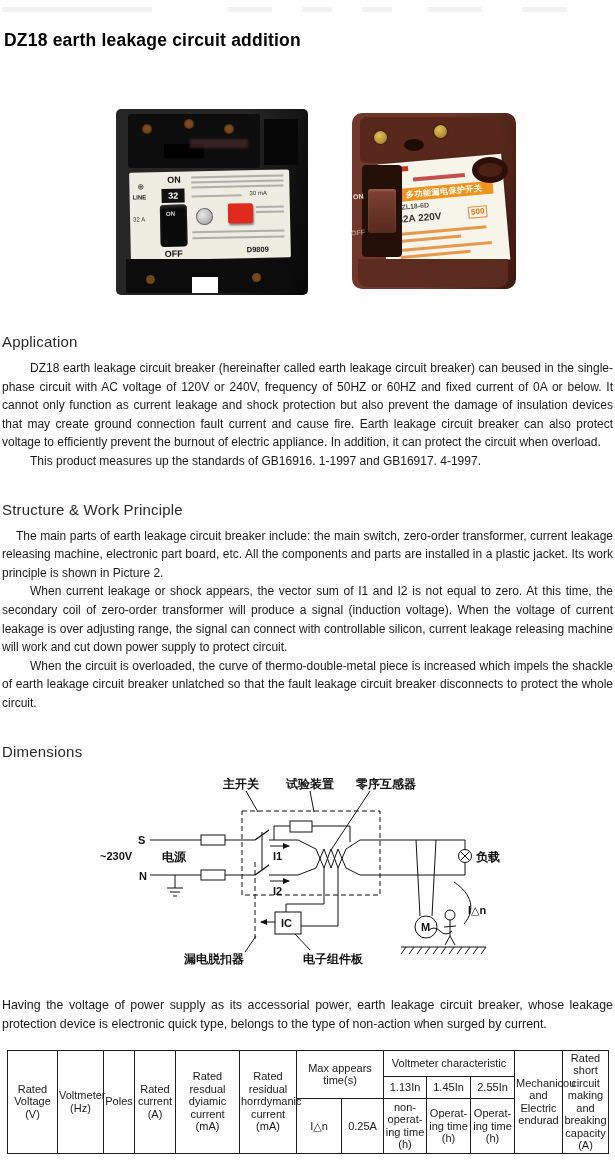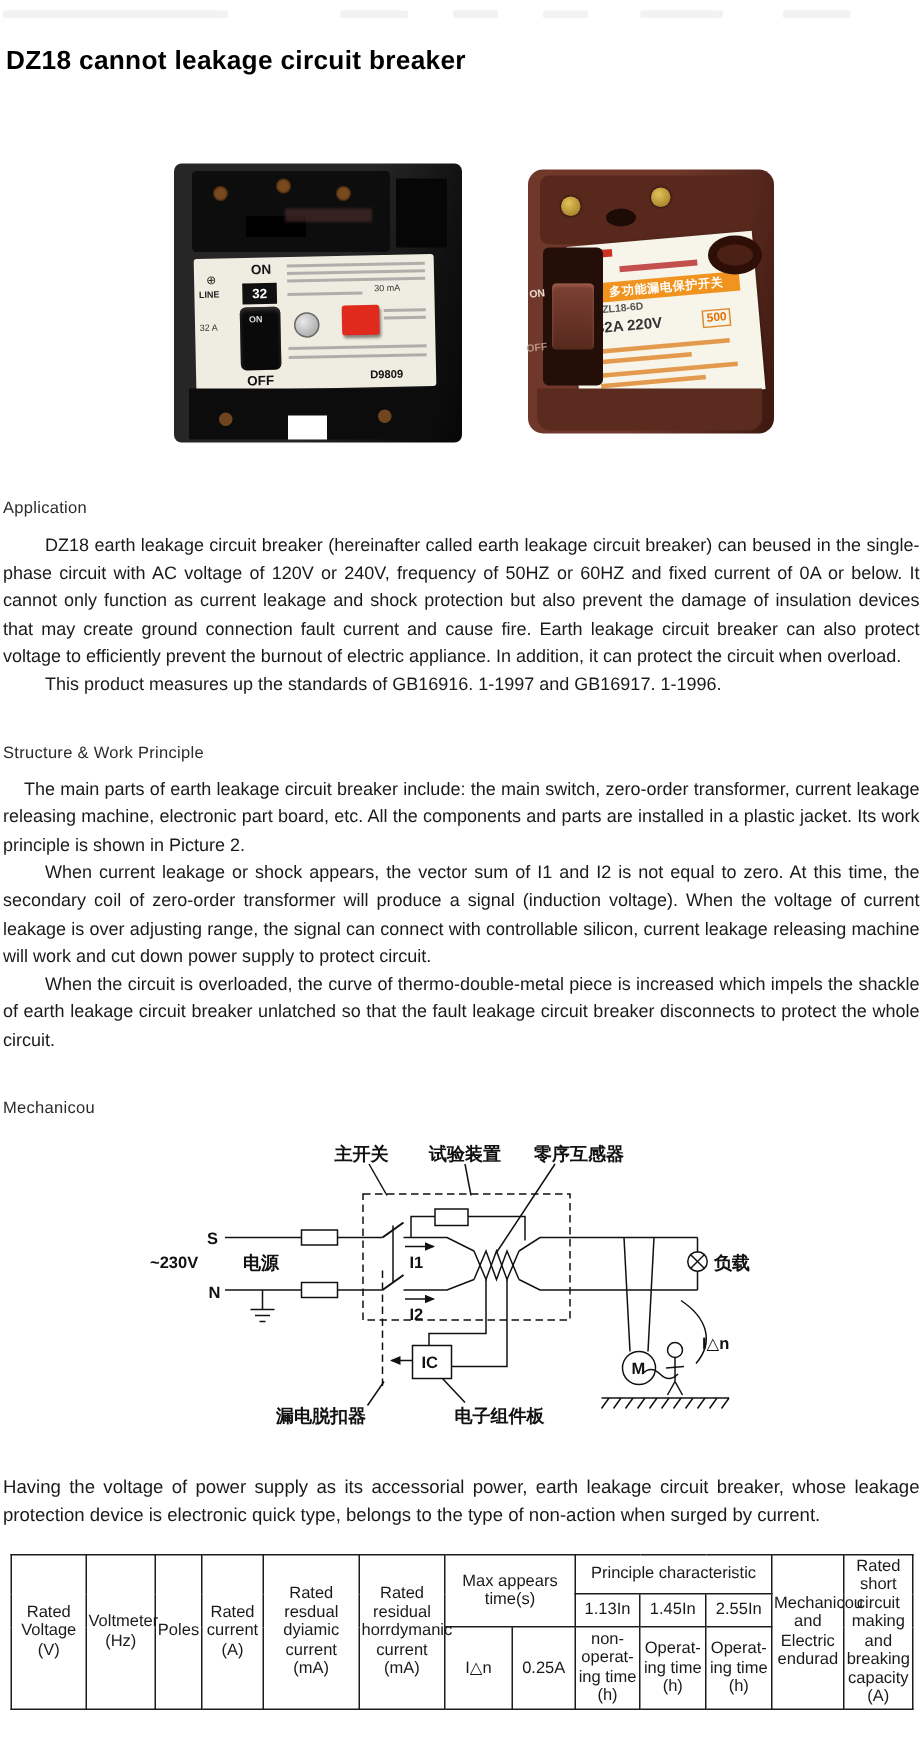--- a/index.html
+++ b/index.html
@@ -63,21 +63,21 @@
   .rb-label .obar { background:#e08a30; height:3px; opacity:.85; }
   .rb-recess { left:16px; top:64px; width:40px; height:92px; background:#240e08; border-radius:4px; }
   .rb-recess .knob { left:6px; top:24px; width:28px; height:44px; border-radius:3px;
     background:linear-gradient(#7c4134,#57291d); box-shadow:inset 0 2px 2px #9a5a48; }
   .rb-on  { left:7px; top:92px;  color:#e9d9c9; font:bold 7px/8px "Liberation Sans",sans-serif; transform:rotate(-6deg); }
   .rb-off { left:5px; top:128px; color:#c9a99a; font:bold 7px/8px "Liberation Sans",sans-serif; opacity:.8; transform:rotate(-6deg); }
   .rb-btn { left:126px; top:56px; width:36px; height:26px; background:#2d0f08; border-radius:50%; }
   .rb-btn i { left:6px; top:6px; width:24px; height:14px; background:#4c2115; border-radius:50%; display:block; }
   .rb-bot { left:12px; top:158px; width:150px; height:28px; background:#5b2b1f; border-radius:0 0 9px 9px; }
   
-  .sec-h { margin:30px 0 0 2px; font-size:11px; font-weight:400; color:#2b2b2b; letter-spacing:.2px; }
+  .sec-h { margin:30px 0 0 2px; font-size:15px; font-weight:400; color:#2b2b2b; letter-spacing:.2px; }
   .para { margin:9px 2px 0 2px; font-size:12px; line-height:18.6px; text-align:justify; }
   .ind { text-indent:28px; }
   .ind-sm { text-indent:14px; }
   .note { margin:20px 2px 0 2px; font-size:12.4px; line-height:19px; text-align:justify; }
   
   .diagram-wrap { margin:4px 0 0 98px; }
   svg text { font-family:"Liberation Sans","DejaVu Sans",sans-serif; }
   .dlabel { font-size:12px; font-weight:bold; fill:#111; }
   .dsmall { font-size:11px; font-weight:bold; fill:#111; }
   
@@ -98,21 +98,21 @@
     <i style="left:630px;top:2;width:0"></i>
   <i style="left:0;top:13;width:140px;height:3px"></i>
     <i style="left:225px;top:13;width:40px;height:3px"></i>
   <i style="left:300px;top:13;width:28px;height:3px"></i>
     <i style="left:520px;top:13;width:42px;height:3px"></i>
   <i style="left:625px;top:13;width:0;height:3px"></i>
     <i style="left:425px;top:2;width:55px"></i>
   <i style="left:425px;top:13;width:50px;height:3px"></i>
 </div>
 
-<h1 class="title">DZ18 cannot leakage circuit breaker</h1>
+<h1 class="title">DZ18 earth leakage circuit addition</h1>
 
 <div class="imgrow">
   <div class="shot" id="shot1">
     <div class="bb-body"></div>
     <div class="bb-top">
       <i style="left:14px;top:10px"></i>
         <i style="left:56px;top:5px"></i>
         <i style="left:96px;top:10px"></i>
       <span style="left:36px;top:30px;width:40px;height:14px;background:#000;display:block"></span>
     </div>
@@ -174,28 +174,28 @@
     <span class="rb-off" style="position:absolute">OFF</span>
     <div class="rb-btn">
         <i></i>
       </div>
     <div class="rb-bot"></div>
   </div>
 </div>
 
 <h2 class="sec-h">Application</h2>
 <p class="para ind">DZ18 earth leakage circuit breaker (hereinafter called earth leakage circuit breaker) can beused in the single-phase circuit with AC voltage of 120V or 240V, frequency of 50HZ or 60HZ and fixed current of 0A or below. It cannot only function as current leakage and shock protection but also prevent the damage of insulation devices that may create ground connection fault current and cause fire. Earth leakage circuit breaker can also protect voltage to efficiently prevent the burnout of electric appliance. In addition, it can protect the circuit when overload.</p>
-<p class="para ind" style="margin-top:0">This product measures up the standards of GB16916. 1-1997 and GB16917. 1-1996.</p>
+<p class="para ind" style="margin-top:0">This product measures up the standards of GB16916. 1-1997 and GB16917. 4-1997.</p>
 
 <h2 class="sec-h">Structure &amp; Work Principle</h2>
 <p class="para ind-sm">The main parts of earth leakage circuit breaker include: the main switch, zero-order transformer, current leakage releasing machine, electronic part board, etc. All the components and parts are installed in a plastic jacket. Its work principle is shown in Picture 2.</p>
 <p class="para ind" style="margin-top:0">When current leakage or shock appears, the vector sum of I1 and I2 is not equal to zero. At this time, the secondary coil of zero-order transformer will produce a signal (induction voltage). When the voltage of current leakage is over adjusting range, the signal can connect with controllable silicon, current leakage releasing machine will work and cut down power supply to protect circuit.</p>
 <p class="para ind" style="margin-top:0">When the circuit is overloaded, the curve of thermo-double-metal piece is increased which impels the shackle of earth leakage circuit breaker unlatched so that the fault leakage circuit breaker disconnects to protect the whole circuit.</p>
 
-<h2 class="sec-h">Mechanicou</h2>
+<h2 class="sec-h">Dimensions</h2>
 
 <div class="diagram-wrap">
 <svg width="412" height="208" viewBox="0 0 412 208">
   <defs>
     <marker id="arr" markerWidth="8" markerHeight="8" refX="6" refY="3" orient="auto">
       <path d="M0,0 L7,3 L0,6 z" fill="#111"></path>
     </marker>
   </defs>
 
   <text class="dlabel" x="125" y="24">主开关</text>
@@ -323,21 +323,21 @@
   </colgroup>
   <tbody>
       <tr style="height:26px">
     <th rowspan="3">Rated Voltage (V)</th>
     <th rowspan="3">Voltmeter (Hz)</th>
     <th rowspan="3">Poles</th>
     <th rowspan="3">Rated current (A)</th>
     <th rowspan="3">Rated resdual dyiamic current (mA)</th>
     <th rowspan="3">Rated residual horrdymanic current (mA)</th>
     <th colspan="2" rowspan="2">Max appears time(s)</th>
-    <th colspan="3">Principle characteristic</th>
+    <th colspan="3">Voltmeter characteristic</th>
     <th rowspan="3" class="tight">Mechanicou and Electric endurad</th>
     <th rowspan="3">Rated short circuit making and breaking capacity (A)</th>
   </tr>
   <tr style="height:22px">
     <th>1.13In</th>
     <th>1.45In</th>
     <th>2.55In</th>
   </tr>
   <tr style="height:40px">
     <th>I△n</th>

